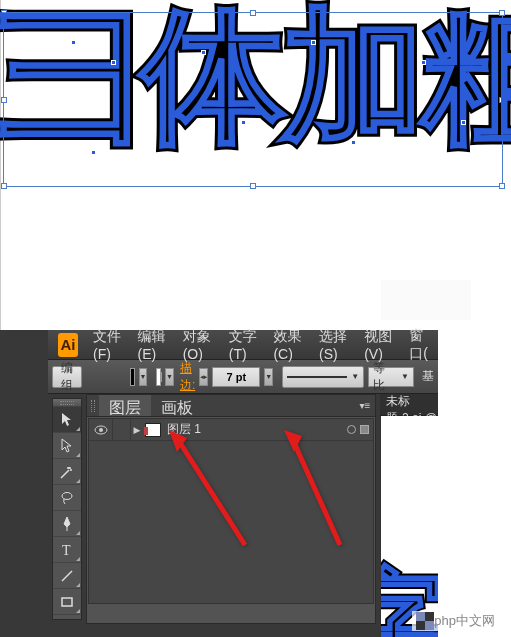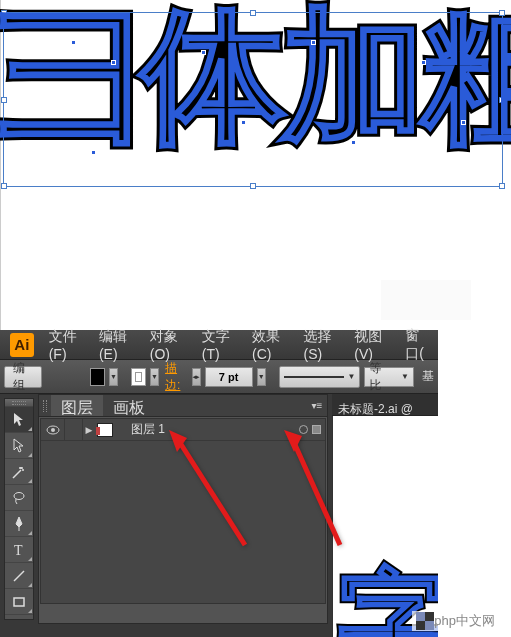--- a/index.html
+++ b/index.html
@@ -16,21 +16,21 @@
     .bb-handle.bl { bottom: -3px; left: -3px; }
     .bb-handle.bm { bottom: -3px; left: 50%; margin-left: -3px; }
     .bb-handle.br { bottom: -3px; right: -3px; }
 
     .text-art { position: absolute; top: 4px; left: 0; font-size: 145px; font-weight: 900; letter-spacing: -5px; color: #000; -webkit-text-stroke: 8px #000; white-space: nowrap; line-height: 1; font-family: "SimHei", "Microsoft YaHei", sans-serif; }
     .text-art.outline { -webkit-text-stroke: 2px #2a5bd8; color: transparent; top: 4px; left: 0; z-index: 2; }
     .anchor { position: absolute; width: 5px; height: 5px; background: #2a5bd8; border: 1px solid #fff; z-index: 3; }
 
     .watermark-area { position: absolute; top: 280px; right: 15px; width: 90px; height: 40px; background: #f0f0f0; opacity: 0.3; }
 
-    .app-window { width: 438px; height: 307px; background: #383838; position: relative; }
+    .app-window { width: 438px; height: 307px; background: #383838; position: relative; padding-left: 48px; }
     .menubar { height: 30px; background: linear-gradient(#4a4a4a, #383838); display: flex; align-items: center; border-bottom: 1px solid #222; }
     .app-logo { width: 30px; height: 24px; margin: 0 8px 0 10px; background: #ff9a00; color: #411f00; font-weight: bold; font-size: 15px; display: flex; align-items: center; justify-content: center; border-radius: 3px; }
     .menu-item { color: #ddd; font-size: 14px; padding: 4px 7px; cursor: default; }
 
     .options-bar { height: 34px; background: linear-gradient(#5a5a5a, #454545); display: flex; align-items: center; padding: 0 4px; gap: 4px; border-bottom: 1px solid #222; }
     .opt-button { height: 22px; background: linear-gradient(#e8e8e8, #c8c8c8); border: 1px solid #888; color: #333; font-size: 12px; padding: 0 8px; display: flex; align-items: center; border-radius: 2px; }
     .swatch { width: 18px; height: 18px; border: 1px solid #999; display: inline-block; }
     .swatch.fill { background: #000; }
     .swatch.stroke { background: #fff; position: relative; }
     .swatch.stroke::after { content: ''; position: absolute; inset: 3px; border: 1px solid #999; background: #fff; }
@@ -58,21 +58,21 @@
     .panel-tab { color: #ddd; font-size: 16px; padding: 3px 10px; }
     .panel-tab.active { background: #535353; }
     .panel-menu { margin-left: auto; width: 20px; display: flex; align-items: center; justify-content: center; color: #ccc; font-size: 10px; }
     .layers-body { background: #464646; height: 186px; border: 1px solid #333; margin: 1px; overflow: hidden; }
     .layer-row { height: 22px; display: flex; align-items: center; border-bottom: 1px solid #383838; }
     .eye-cell { width: 24px; height: 22px; border-right: 1px solid #383838; display: flex; align-items: center; justify-content: center; }
     .lock-cell { width: 18px; height: 22px; border-right: 1px solid #383838; }
     .expand { width: 12px; color: #ccc; font-size: 9px; text-align: center; }
     .layer-thumb { width: 16px; height: 14px; background: #fff; border: 1px solid #222; margin: 0 2px; position: relative; }
     .layer-thumb::after { content: ''; position: absolute; left: -2px; top: 3px; width: 4px; height: 8px; background: #c04040; }
-    .layer-name { color: #ddd; font-size: 12px; margin-left: 16px; }
+    .layer-name { color: #ddd; font-size: 12px; margin-left: 4px; }
     .layer-target { margin-left: auto; display: flex; align-items: center; gap: 4px; margin-right: 4px; }
     .circle { width: 9px; height: 9px; border: 1px solid #aaa; border-radius: 50%; }
     .square { width: 9px; height: 9px; border: 1px solid #aaa; background: #888; }
 
     .doc-area { position: absolute; left: 298px; top: 0; right: 0; bottom: 0; }
     .doc-tab-strip { height: 22px; background: #303030; border-bottom: 1px solid #222; padding-left: 6px; display: flex; align-items: center; }
     .doc-tab2 { color: #ddd; font-size: 12px; margin-top: 24px; }
     .doc-canvas { background: #fff; height: 221px; position: relative; overflow: hidden; border-left: 1px solid #333; }
     .doc-canvas .big-text { position: absolute; bottom: -60px; right: -10px; font-size: 110px; font-weight: 900; color: #000; -webkit-text-stroke: 6px #000; }
     .doc-canvas .big-text.ol { -webkit-text-stroke: 2px #2a5bd8; color: transparent; z-index: 2; }

